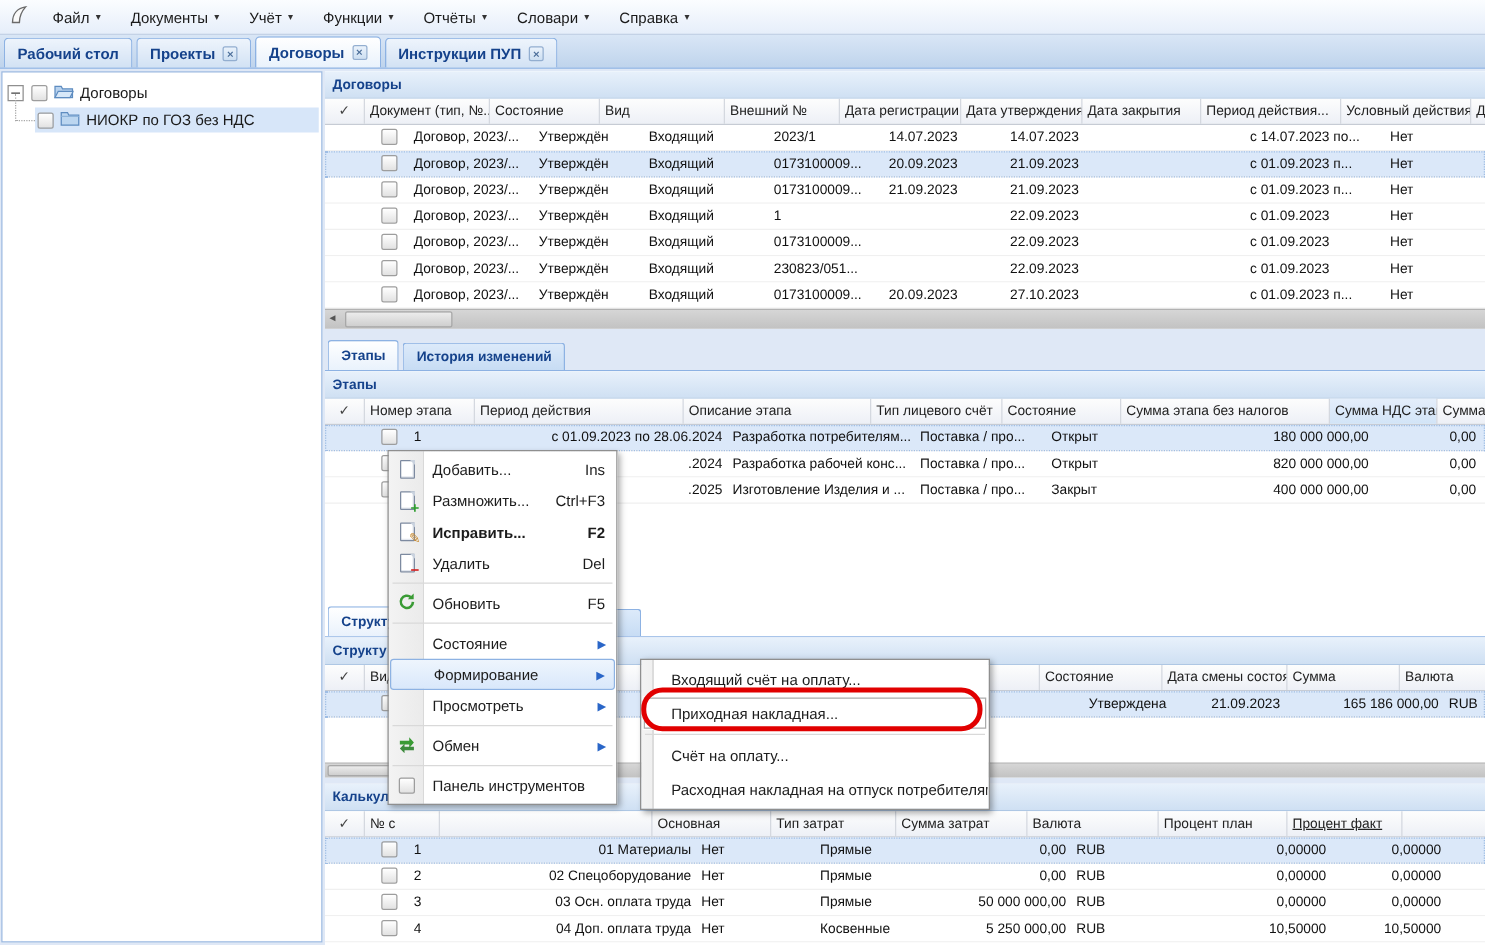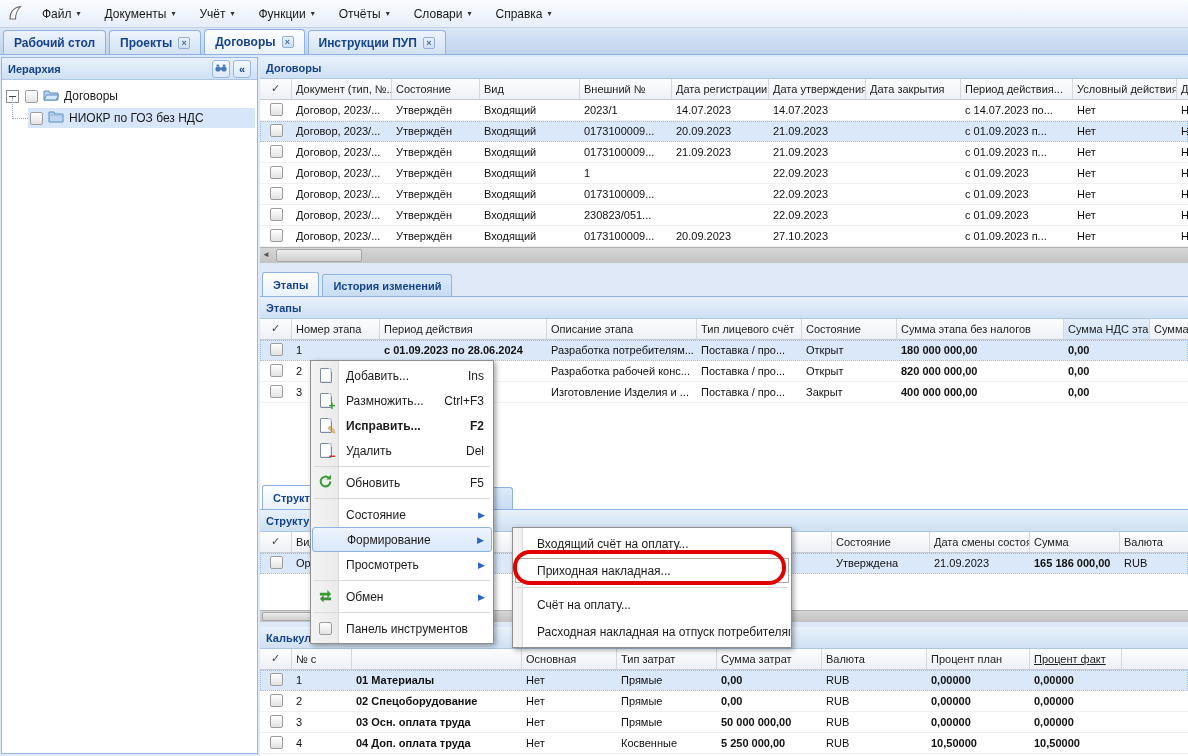--- a/index.html
+++ b/index.html
@@ -68,25 +68,25 @@
     overflow:hidden; white-space:nowrap; }
   .stab.active { background:linear-gradient(#ffffff,#e9f2fc); height:24px; }
 
   
   .ghdr { display:flex; height:21px; background:linear-gradient(#fdfdfd,#edf0f6);
     border-bottom:1px solid #c6cbd4; }
   .gh { flex:none; padding:4px 4px 0 4px; font-size:11px; color:#222; border-right:1px solid #d4d8df;
     overflow:hidden; white-space:nowrap; }
   .gh.hl { background:linear-gradient(#e4eefb,#d2e4f7); }
   .gh.chk, .gc.chk { text-align:center; padding-top:3px; color:#444; }
-  .grow { display:flex; height:21px; background:#fff; border-bottom:1px solid #f0f0f0; }
+  .grow { display:flex; height:21px; background:#fff; border-bottom:1px solid #f0f0f0;padding-left:35px; }
   .grow.sel { background:#dbe8f9; outline:1px dotted #9fbde4; outline-offset:-1px; }
   .gc { flex:none; padding:4px 4px 0 4px; font-size:11px; color:#111; overflow:hidden;
     white-space:nowrap; }
-  .gc.num { text-align:left;font-weight:bold; }
+  .gc.num { text-align:right; }
   .gc.chk { padding-top:3px; }
 
   
   .hscroll { position:absolute; left:0; width:928px; height:16px;
     background:linear-gradient(#d6d6d6,#c2c2c2); border-top:1px solid #b2b2b2; }
   #contracts-scroll { top:190px; } #stages-scroll { top:458px; } #struct-scroll { top:553px; }
   .sarrow { position:absolute; left:2px; top:2px; font-size:8px; color:#555; }
   .sthumb { position:absolute; left:16px; top:1px; height:13px; width:86px;
     background:linear-gradient(#ececec,#cfcfcf); border:1px solid #a8a8a8; border-radius:2px; }
 
@@ -180,35 +180,20 @@
         <span>Договоры</span>
         <span class="tclose">×</span>
       </div>
       <div class="ttab">
         <span>Инструкции ПУП</span>
         <span class="tclose">×</span>
       </div>
     </div>
 
   <div id="sidebar">
-    <div class="phdr">
-      <span>Иерархия</span>
-      <span style="display:flex;">
-        <span class="pbtn">
-          <svg width="12" height="9" viewBox="0 0 12 9">
-              <circle cx="3" cy="5" r="2.6" fill="#4a7ab5"></circle>
-              <circle cx="9" cy="5" r="2.6" fill="#4a7ab5"></circle>
-              <rect x="4.5" y="3.6" width="3" height="2.2" fill="#4a7ab5"></rect>
-              <rect x="1.6" y="0.6" width="2.6" height="2" fill="#4a7ab5"></rect>
-              <rect x="7.8" y="0.6" width="2.6" height="2" fill="#4a7ab5"></rect>
-            </svg>
-        </span>
-        <span class="pbtn">«</span>
-      </span>
-    </div>
     <div id="tree">
         <div class="trow">
           <span class="texp"></span>
           <span class="tlabel-wrap">
             <span class="cb"></span>
             <span class="tfold"><svg width="16" height="13" viewBox="0 0 16 13">
                 <path d="M1 3 h5 l1 2 h8 v7 h-14 z" fill="#b8d2ee" stroke="#5e8cc0"></path>
                 <path d="M1 12 l2.6-5 h12 l-2.6 5 z" fill="#d8e8f8" stroke="#5e8cc0"></path>
               </svg></span>
             <span>Договоры</span>

